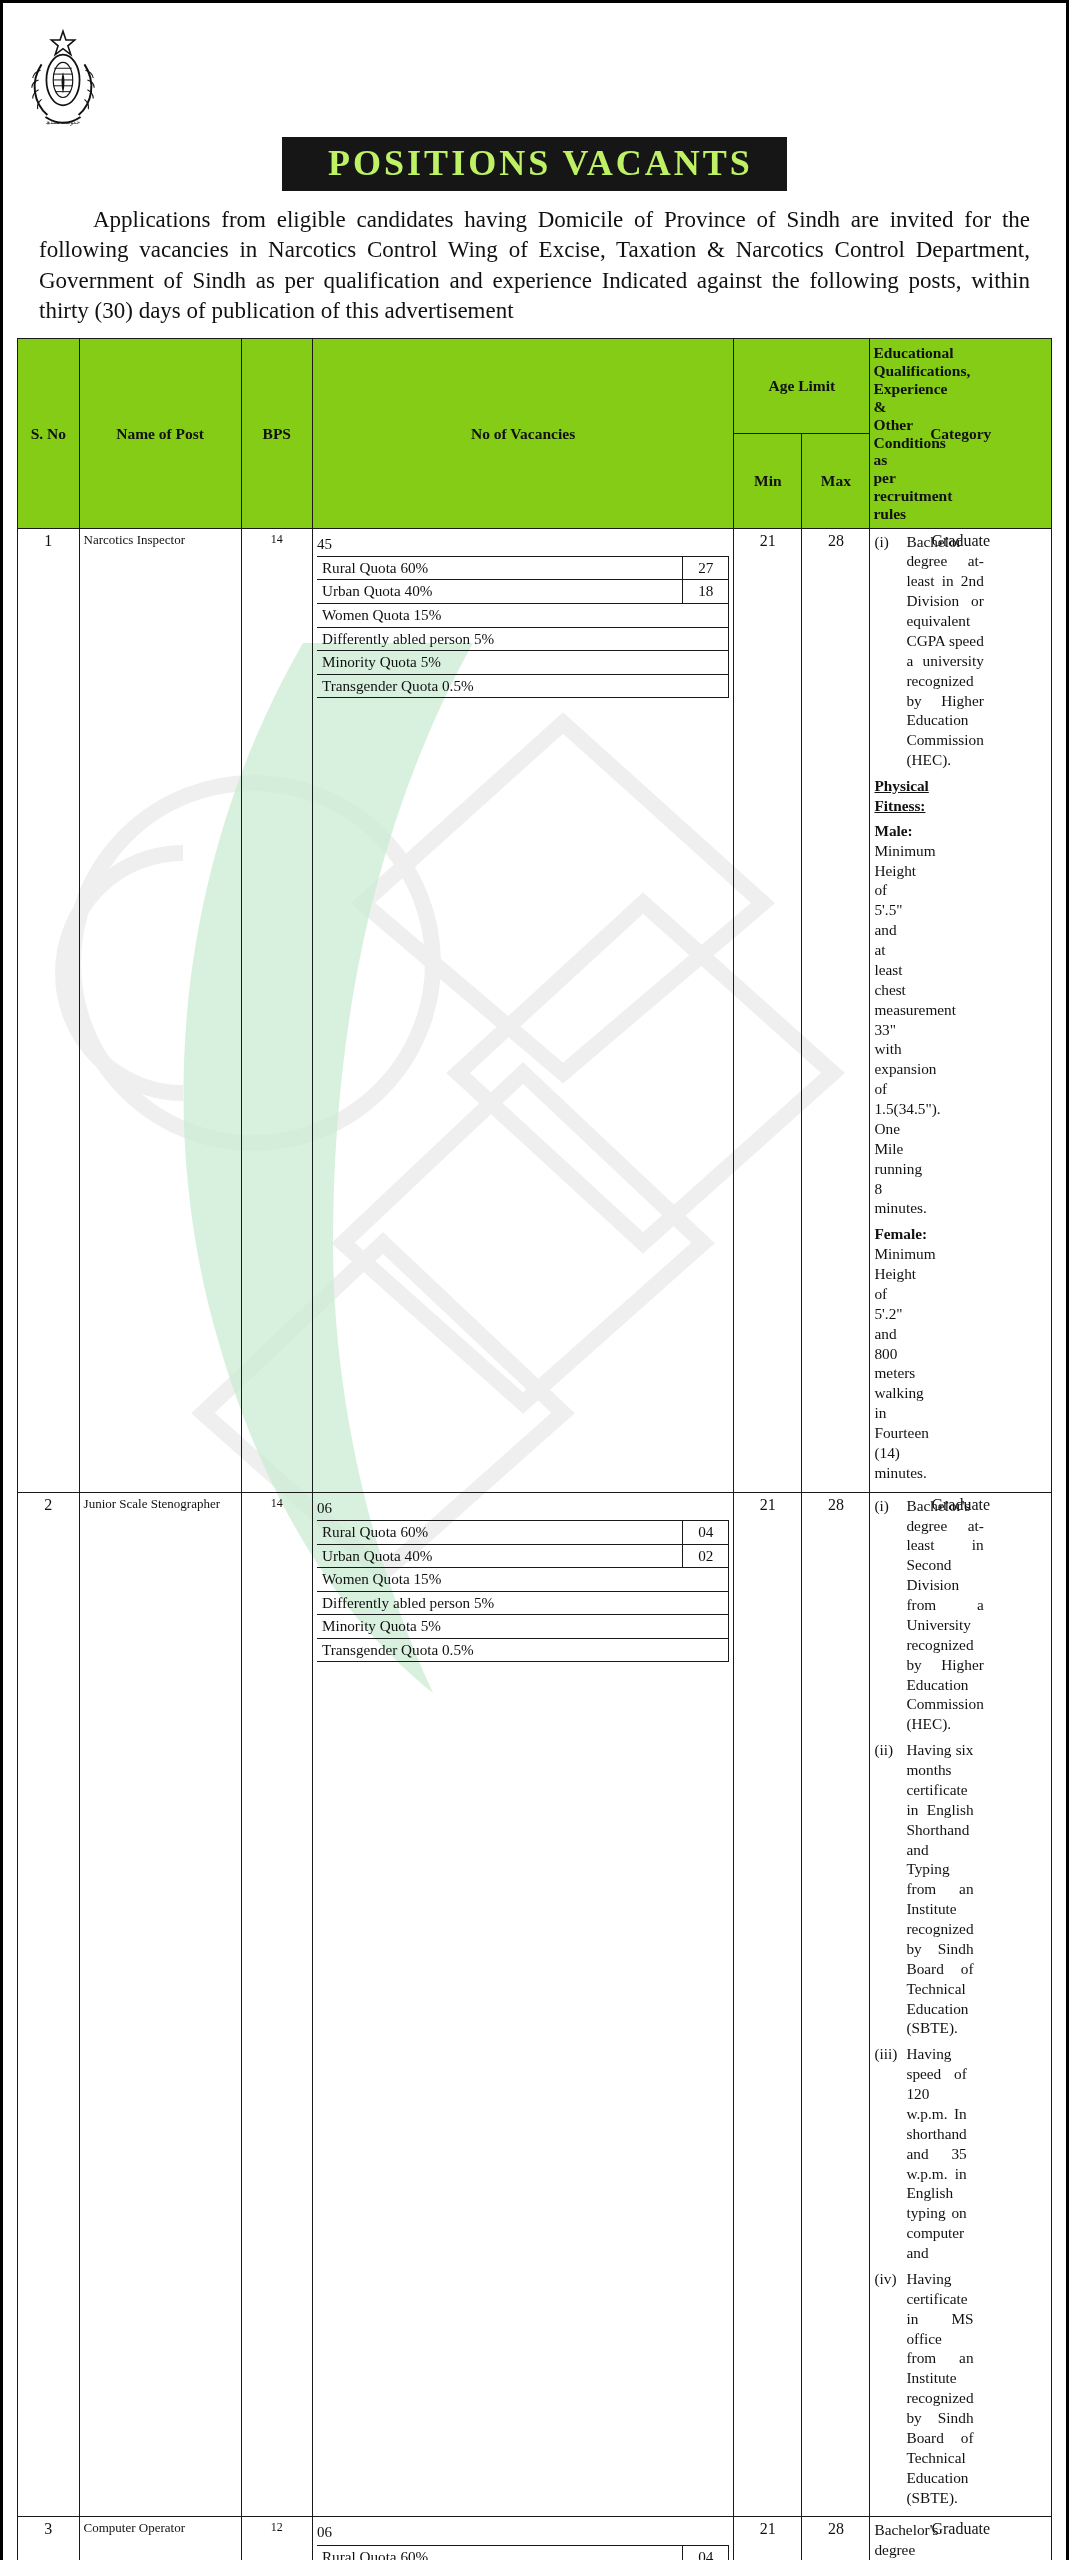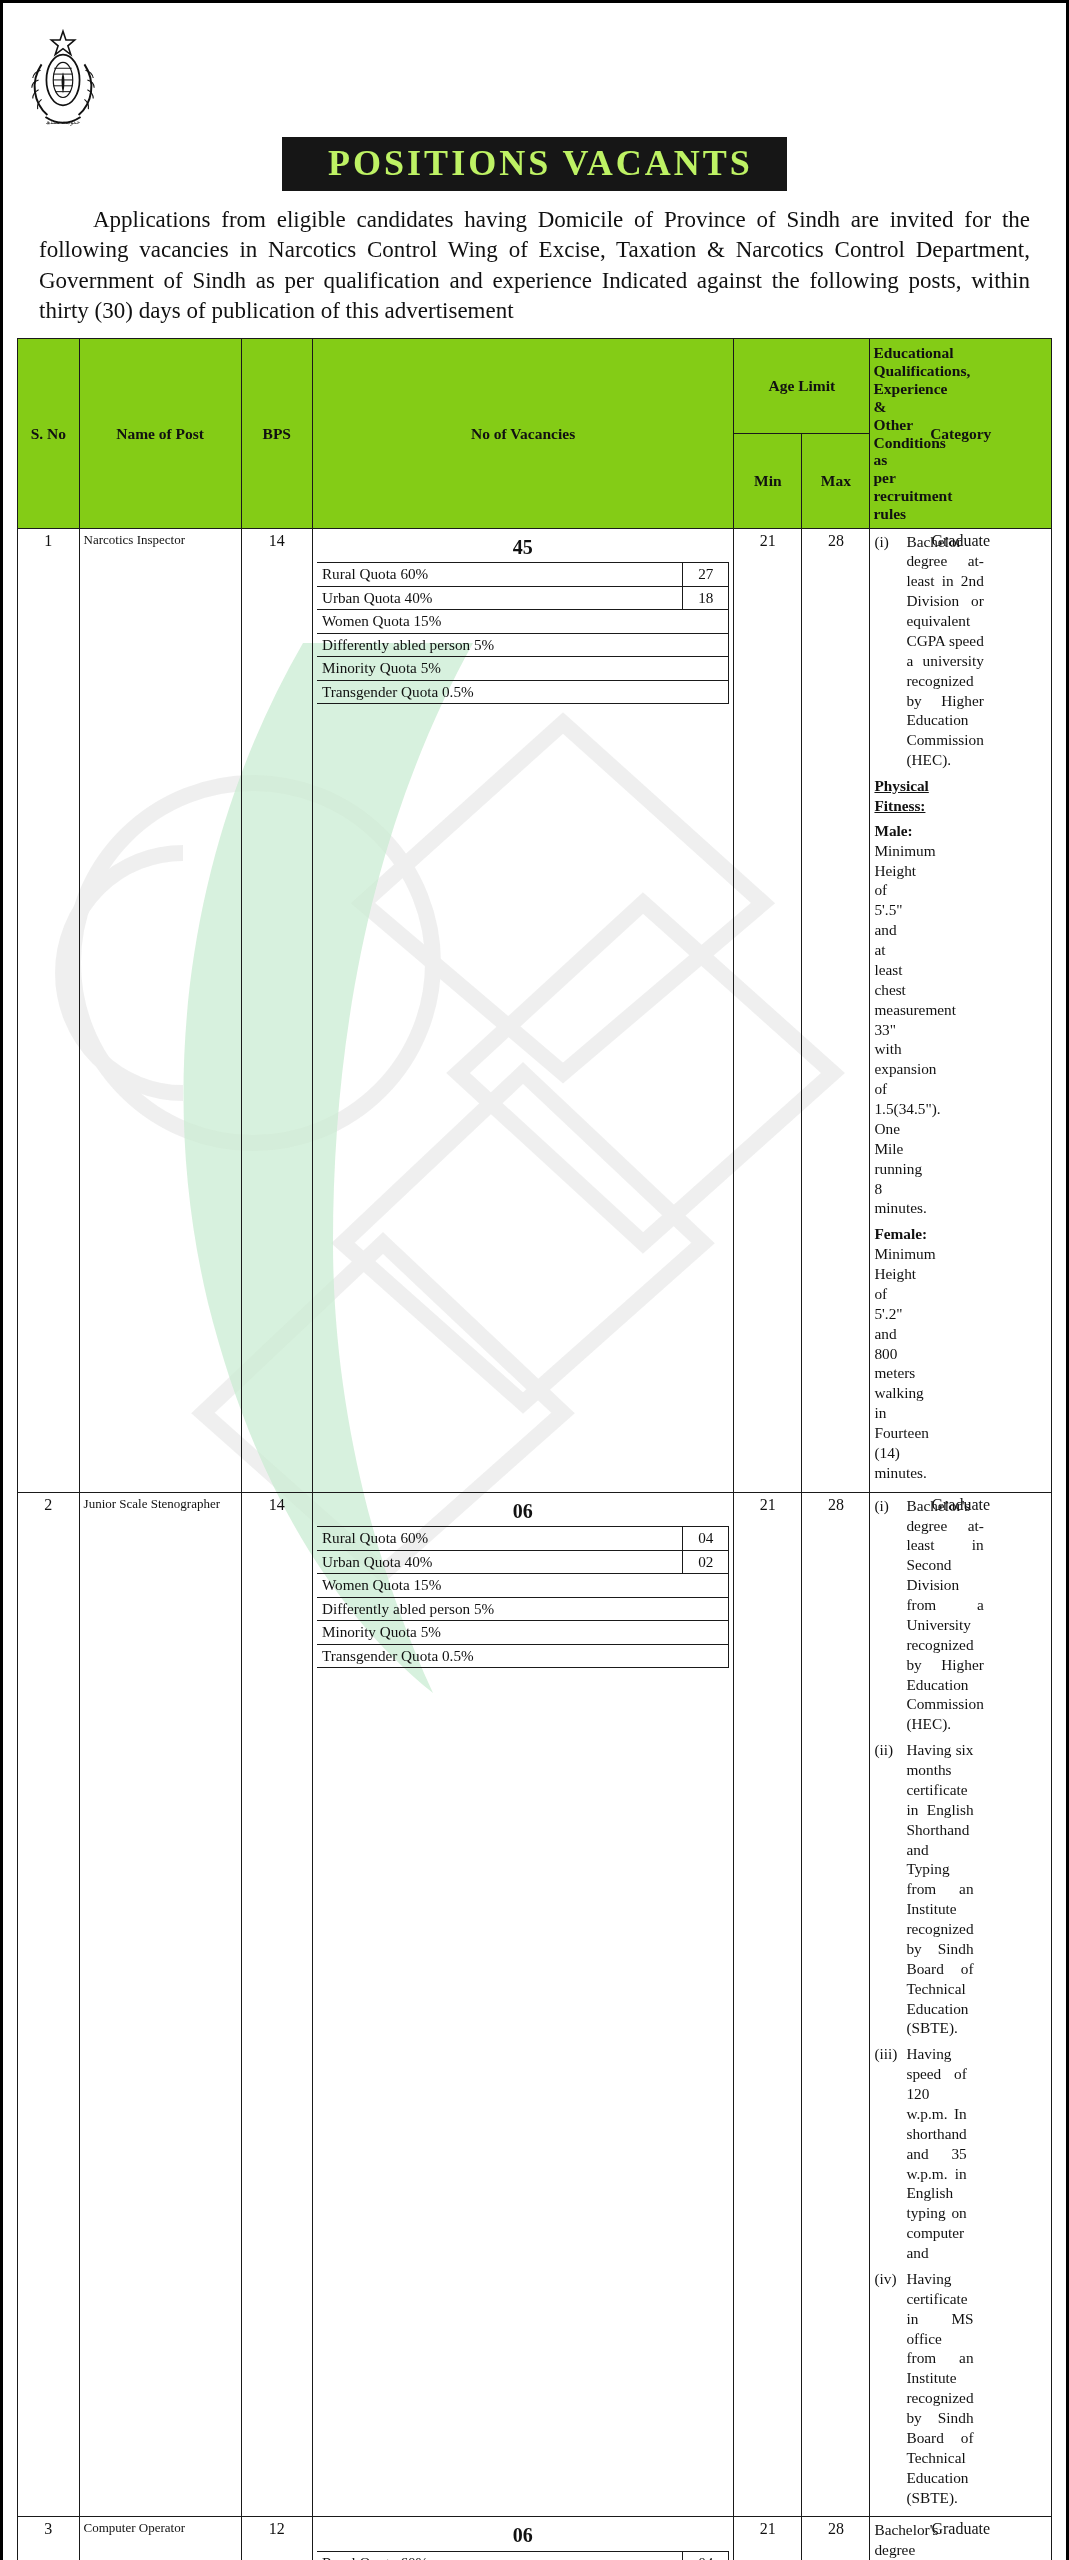--- a/index.html
+++ b/index.html
@@ -90,39 +90,39 @@
   col.c-post   { width: 100px; }
   col.c-bps    { width: 44px; }
   col.c-vac    { width: 260px; }
   col.c-min    { width: 42px; }
   col.c-max    { width: 42px; }
   col.c-edu    { width: 0; }
   col.c-cat    { width: 112px; }
 
   td.sno { text-align: center; font-size: 16px; padding-top: 6px; }
   td.post { font-size: 13px; line-height: 1.25; padding-top: 6px; }
-  td.bps  { text-align: center; font-size: 16px; padding-top: 6px; }
+  td.bps  { text-align: center; font-size: 12px; padding-top: 6px; }
   td.age  { text-align: center; font-size: 16px; padding-top: 6px; }
   td.cat  { text-align: center; font-size: 16px; vertical-align: middle; margin-top: 6px; }
   td.vacbox { padding: 0; }
   td.edu  { font-size: 15.3px; line-height: 1.3; padding: 5px 6px 6px 6px; text-align: justify; }
 
   table.quota { width: 100%; border-collapse: collapse; font-size: 15.2px; }
   table.quota td {
     border: 1.1px solid #1a1a1a;
     padding: 2px 5px;
     vertical-align: middle;
     line-height: 1.22;
   }
   table.quota td.total {
     border: 0;
     border-bottom: 1.1px solid #1a1a1a;
-    text-align: center;
-    font-weight: bold;
-    font-size: 20px;
+    text-align: left;
+    font-weight: normal;
+    font-size: 15px;
     padding: 3px 0 3px 0;
   }
   table.quota td.qlabel { border-left: 0; }
   table.quota td.qnum {
     width: 46px; text-align: center;
   }
   table.quota tr.spacer td { border: 0; height: 10px; padding: 0; }
 
   .edu-list { margin: 0; padding: 0; list-style: none; }
   .edu-list li {

